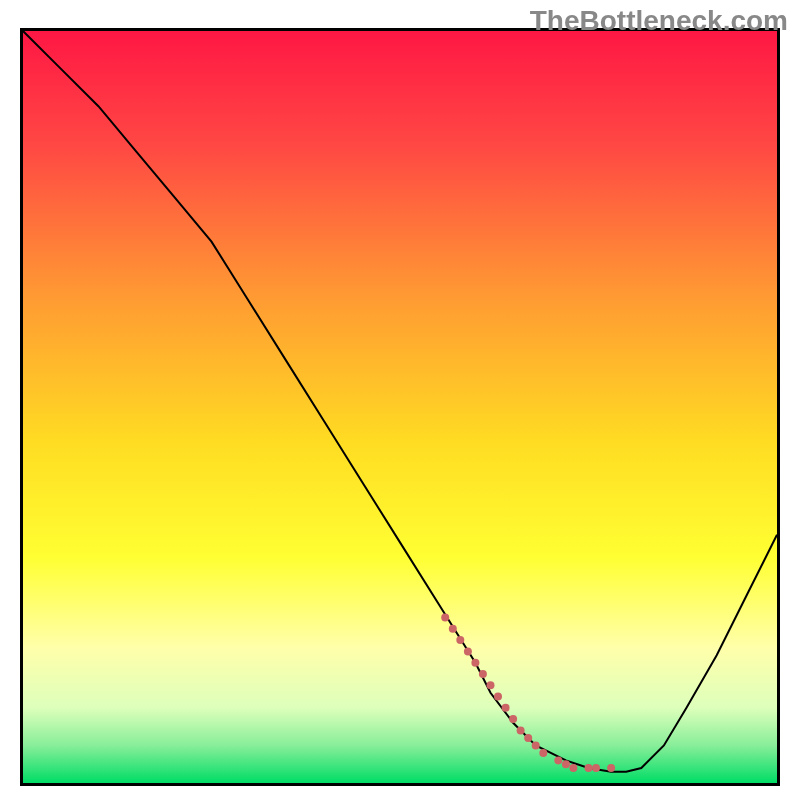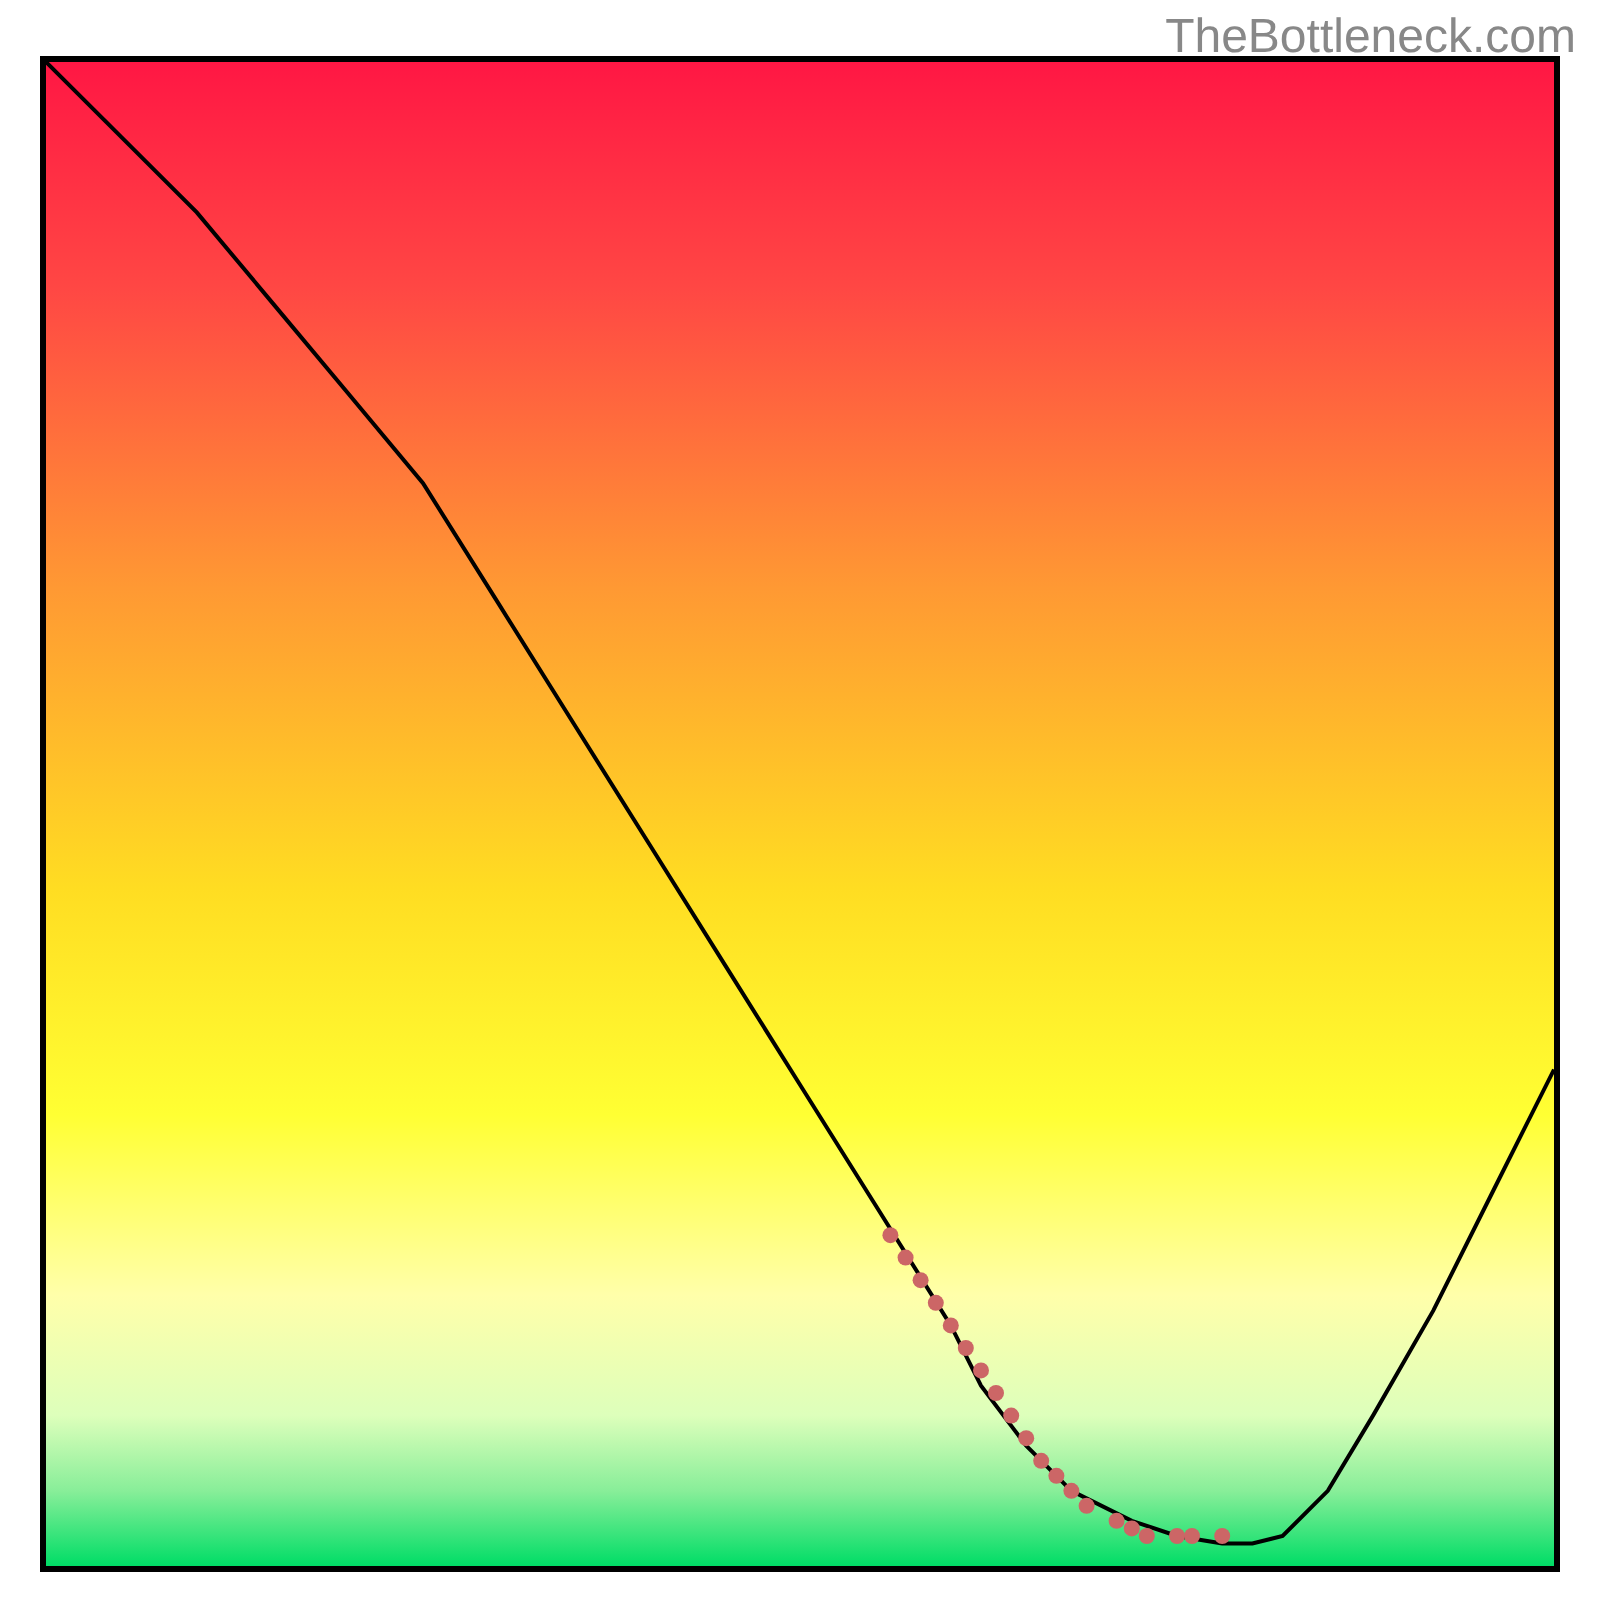--- a/index.html
+++ b/index.html
@@ -12,23 +12,23 @@
   }
   .container {
     position: relative;
     width: 800px;
     height: 800px;
   }
   .watermark {
     position: absolute;
     top: 5px;
     right: 12px;
-    font-size: 24px;
+    font-size: 28px;
     color: #888888;
-    font-weight: normal;
+    font-weight: bold;
     z-index: 10;
   }
   .plot-area {
     position: absolute;
     left: 20px;
     top: 28px;
     width: 760px;
     height: 758px;
     border: 3px solid #000000;
     box-sizing: border-box;

